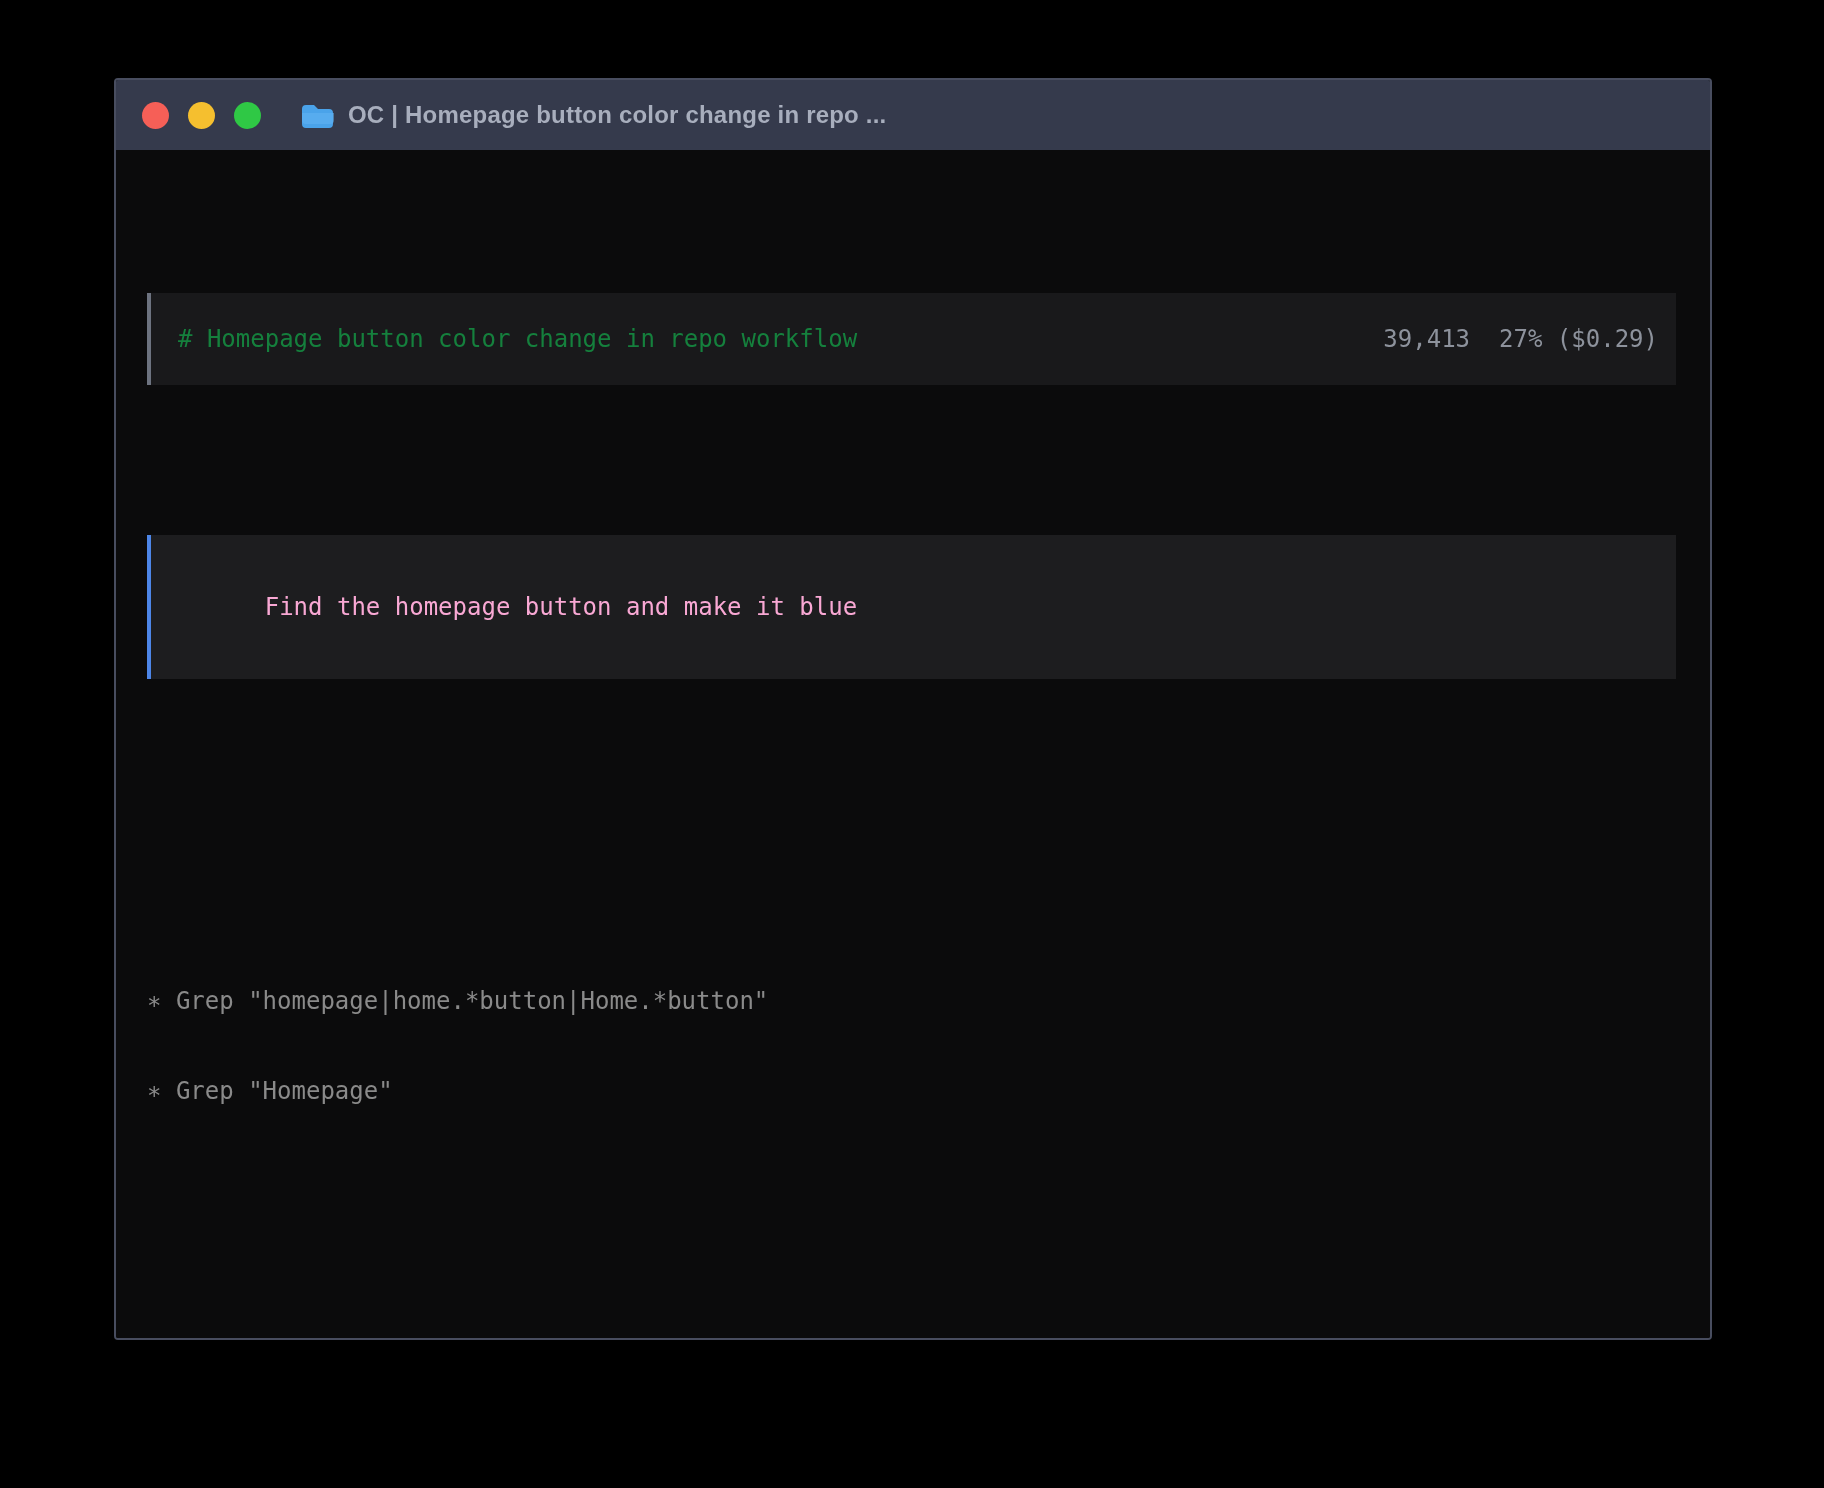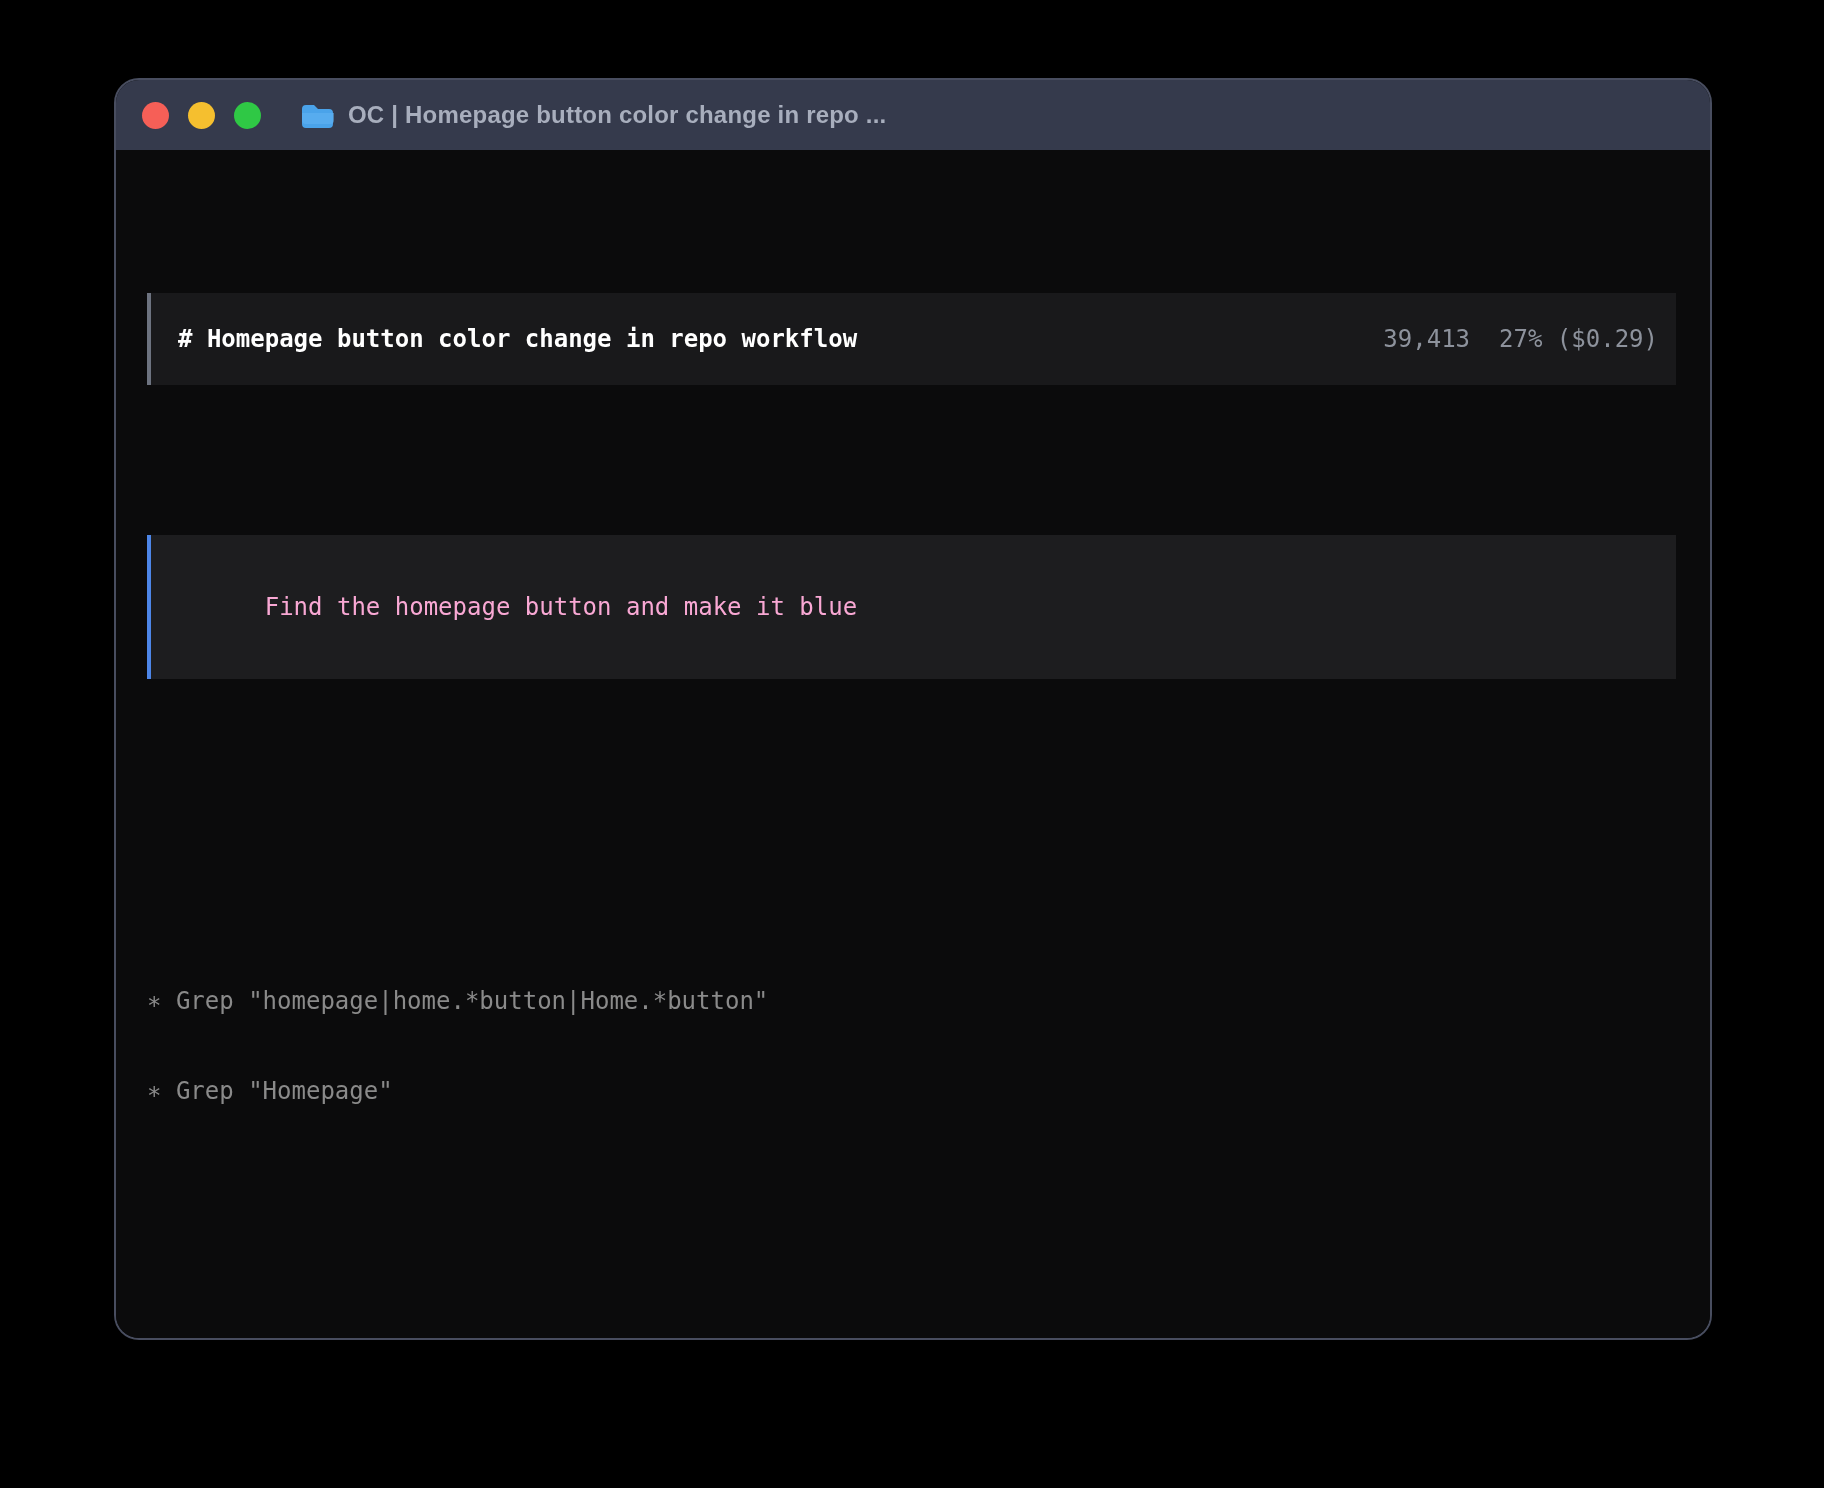--- a/index.html
+++ b/index.html
@@ -1,20 +1,20 @@
 <!DOCTYPE html>
 <html><head>
 <meta charset="utf-8">
 <style>
   * { margin:0; padding:0; box-sizing:border-box; }
   html, body { width:1824px; height:1488px; background:#000; overflow:hidden;
                font-family:"DejaVu Sans Mono", monospace; }
 
   .window { position:absolute; left:114px; top:78px; width:1598px; height:1262px;
-            background:#0b0b0c; border:2px solid #484d5f; border-radius:25px;
+            background:#0b0b0c; border:2px solid #484d5f; border-radius:4px;
             overflow:hidden; display:flex; flex-direction:column; }
 
   
   .titlebar { flex:0 0 70px; background:#353a4c; display:flex; align-items:center;
               padding:0 26px; }
   .lights { display:flex; gap:19px; }
   .light { width:27px; height:27px; border-radius:50%; border:none; padding:0; }
   .light-red { background:#f65f57; }
   .light-yellow { background:#f5bf2f; }
   .light-green { background:#2fc845; }
@@ -22,21 +22,21 @@
   .titletext { font-family:"Liberation Sans", sans-serif; font-weight:bold;
                font-size:24px; color:#a8aebd; letter-spacing:.2px; }
 
   
   .term { flex:1 1 auto; background:#0b0b0c; padding:23px 34px 0 31px;
           font-size:24px; line-height:30px; color:#e4e4e4; white-space:pre; }
 
   .block { border-left:4px solid #6d7380; background:#19191b; padding:31px 18px 31px 27px; }
 
   .session-header { display:flex; justify-content:space-between; align-items:center; }
-  .session-title { font-weight:bold; color:#ffffff; }
+  .session-title { font-weight:normal; color:#15803d; }
   .session-stats { color:#8d929c; }
   .session-stats .gap2 { display:inline-block; width:29px; }
 
   .user-block { margin-top:30px; border-left:4px solid #4d86e8; background:#1d1d1f;
                 padding:27px 18px 27px 27px; color:#f9a8d4; }
 
   .transcript { margin-top:37px; }
   .tline { height:30px; }
   .blank { height:30px; }
   .dim { color:#8a8a8a; }

